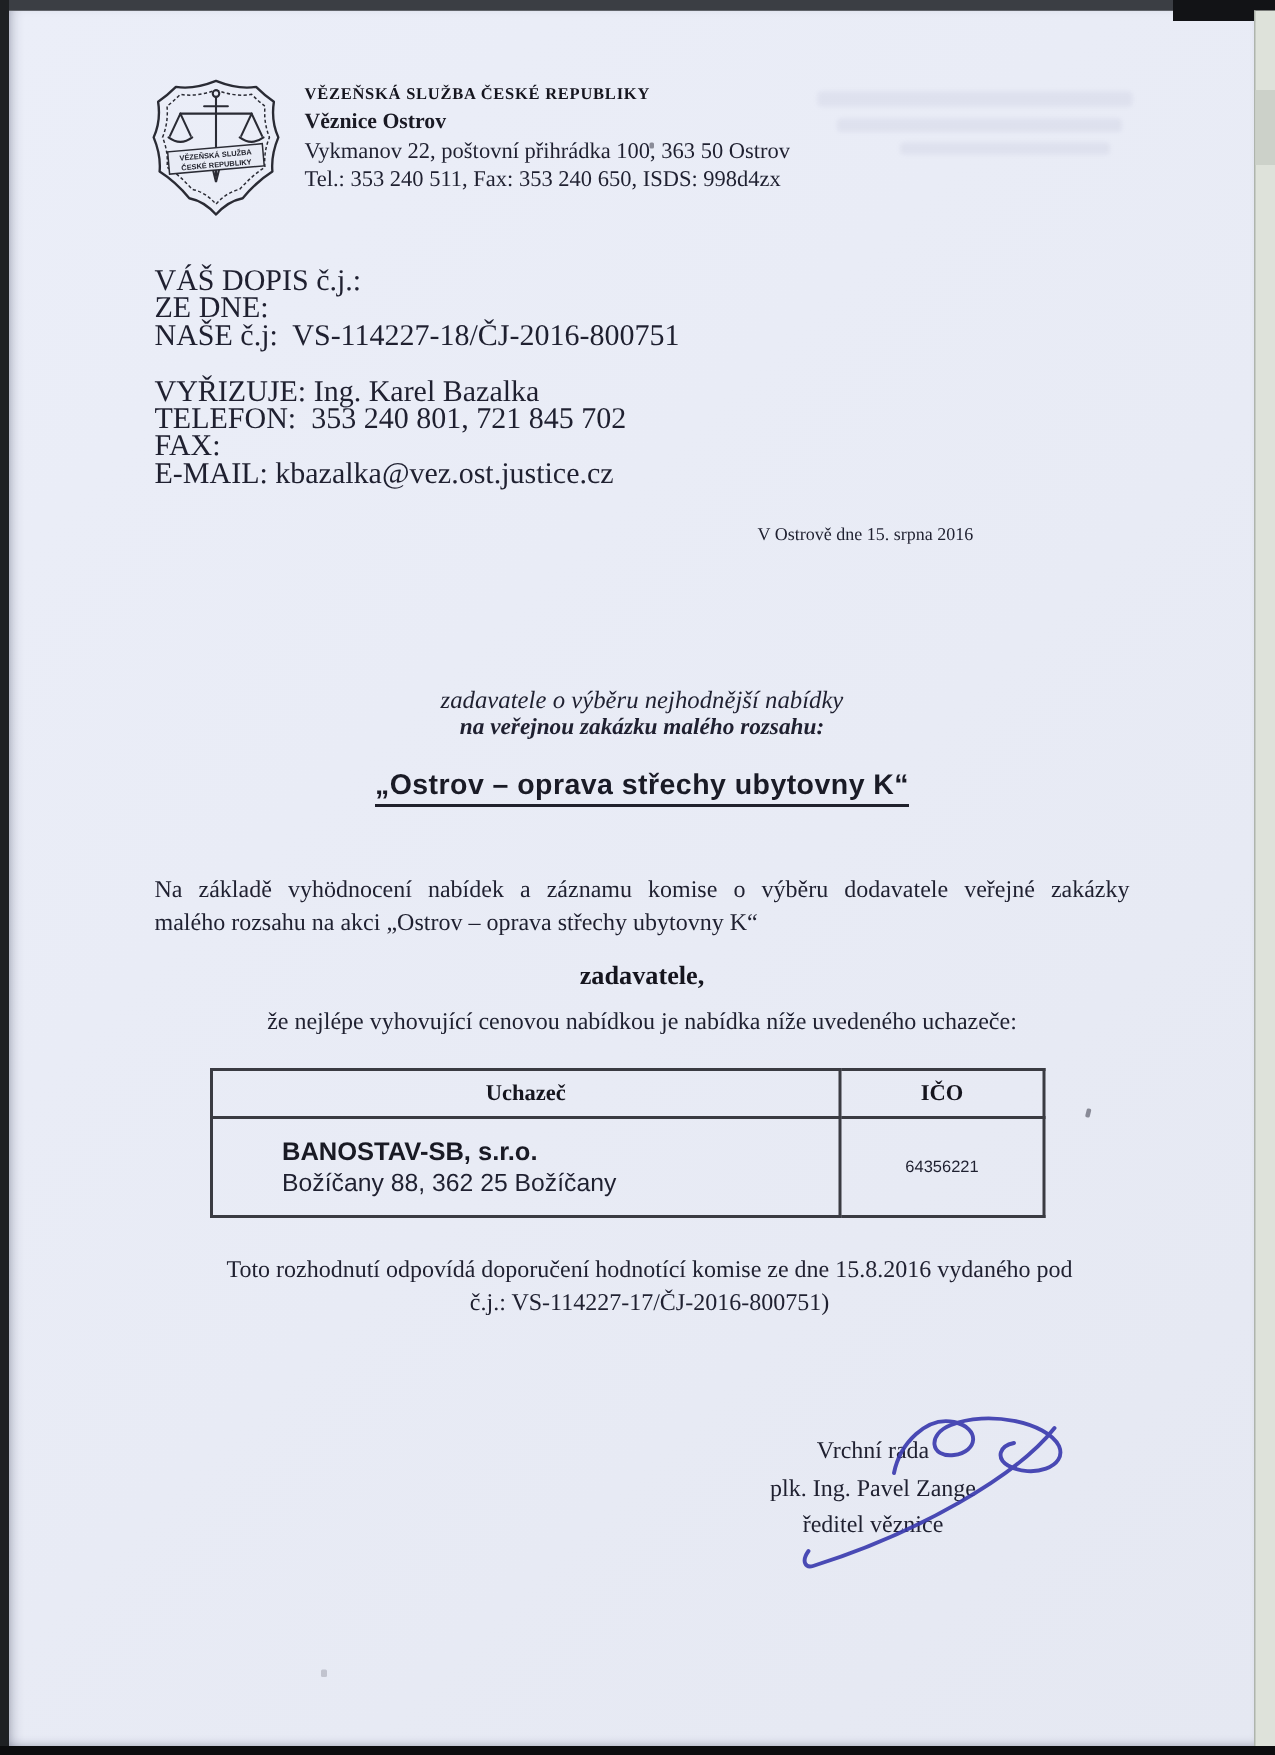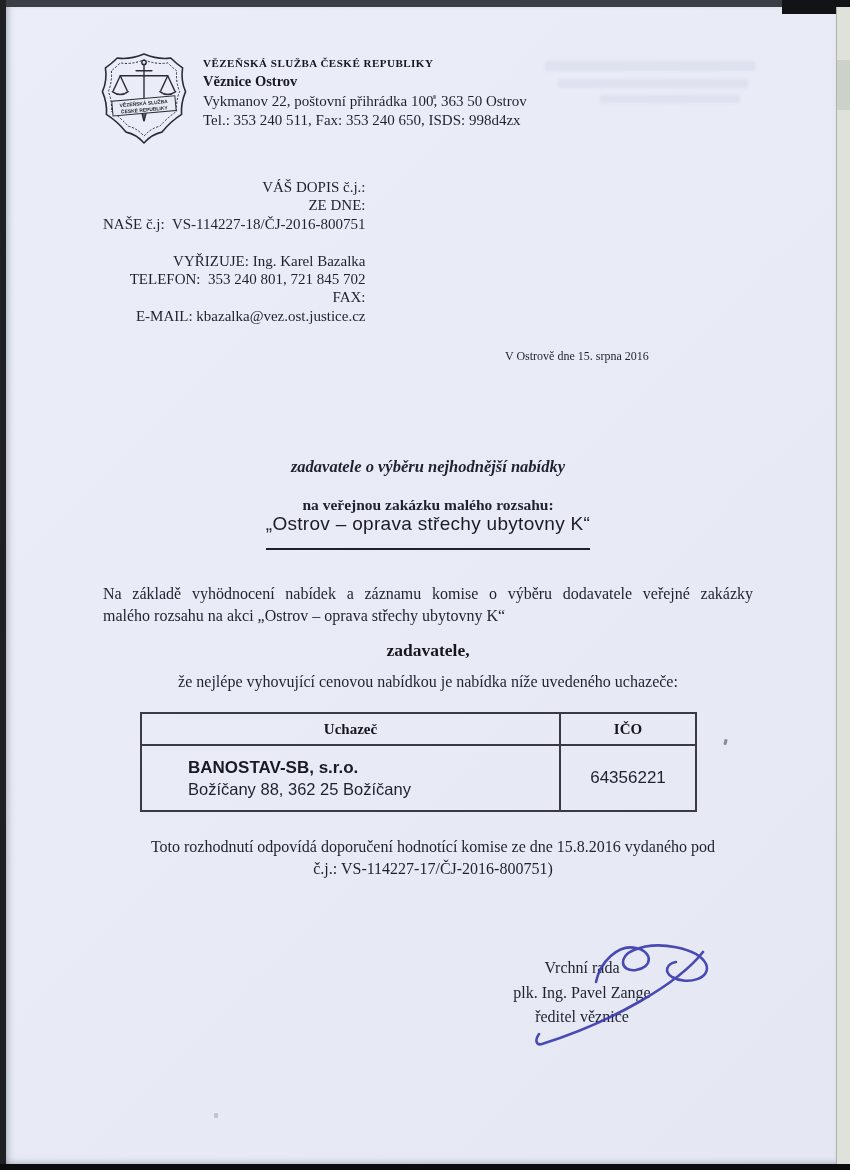--- a/index.html
+++ b/index.html
@@ -21,51 +21,51 @@
            box-shadow: inset 6px 0 9px -6px rgba(40,45,70,.45), inset 0 -5px 8px -6px rgba(40,45,70,.4); }
 
   
   .logo-svg { position:absolute; left:98px; top:52px; width:92px; height:94px; }
   .org-block { position:absolute; left:203px; top:57px; white-space:nowrap; }
   .org-name { font-size:11px; font-weight:bold; letter-spacing:.5px; color:#15151e; }
   .org-unit { font-size:14.5px; font-weight:bold; margin-top:4px; color:#1a1a24; }
   .org-line { font-size:15px; margin-top:2.5px; }
 
   
-  .ref-block { position:absolute; left:103px; top:178px; font-size:15px;text-align:right; }
+  .ref-block { position:absolute; left:103px; top:178px; font-size:20px; }
   .ref-line { height:18.4px; line-height:18.4px; white-space:pre; }
 
   .dateline { position:absolute; left:505px; top:349px; font-size:12px; white-space:nowrap; }
 
   
   .center-col { position:absolute; left:103px; width:650px; text-align:center; }
   .decision-title   { top:424px; font-size:20px; font-weight:bold; letter-spacing:1.5px; color:#15151e; }
-  .decision-sub1    { top:457px; font-size:16.5px; font-weight:bold; font-style:italic; }
-  .decision-sub2    { top:496px; font-size:15.5px; font-weight:bold; }
+  .decision-sub1    { top:457px; font-size:16.5px; font-weight:normal; font-style:italic; }
+  .decision-sub2    { top:476px; font-size:15.5px; font-weight:bold; font-style:italic; }
   .decision-contract{ top:513px; font-size:19px; }
-  .contract-inner { display:inline-block; font-family:"Liberation Sans", sans-serif; font-weight:normal;
-                    letter-spacing:.3px; border-bottom:2.5px solid #20212c; padding-bottom:13px; color:#1a1b26;text-align:center; }
+  .contract-inner { display:inline-block; font-family:"Liberation Sans", sans-serif; font-weight:bold;
+                    letter-spacing:.3px; border-bottom:2.5px solid #20212c; padding-bottom:1px; color:#1a1b26;text-align:center; }
 
   .body-par { position:absolute; left:103px; top:583px; width:650px; font-size:16px; line-height:22px; }
   .body-par .l1 { text-align:justify; text-align-last:justify; }
   .body-par .l2 { text-align:left; }
   .verdict { top:640px; font-size:17.5px; font-weight:bold; color:#15151e; }
   .verdict-detail { top:673px; font-size:16px; }
 
   
   .bid-table { position:absolute; left:140px; top:712px; width:557px; border-collapse:collapse;
                font-family:"Liberation Sans", sans-serif; }
   .bid-table th, .bid-table td { border:2px solid #3a3b42; }
   .bid-table th { height:28px; font-family:"Liberation Serif", serif; font-size:15px;
                   font-weight:bold; text-align:center; color:#15151e;margin-left:16px; }
   .col-bidder { width:415px; }
   .cell-bidder { height:62px; padding-left:46px; vertical-align:middle; }
   .bidder-name { font-size:17px; font-weight:bold; color:#191a24; }
   .bidder-addr { font-size:16.5px; margin-top:2px; }
-  .cell-ico { text-align:center; vertical-align:middle; font-size:17px; }
+  .cell-ico { text-align:center; vertical-align:middle; font-size:11px; }
 
   .closing { position:absolute; left:103px; top:836px; width:660px; text-align:center;
              font-size:16px; line-height:21.5px; }
 
   .sig-block { position:absolute; left:462px; top:956px; width:240px; text-align:center;
                font-size:16px; line-height:24.5px; }
   .sig-svg { position:absolute; left:470px; top:922px; width:280px; height:140px; pointer-events:none; }
 
   
   .bleed { position:absolute; background:rgba(100,105,150,.08); filter:blur(1.5px); border-radius:3px; }

